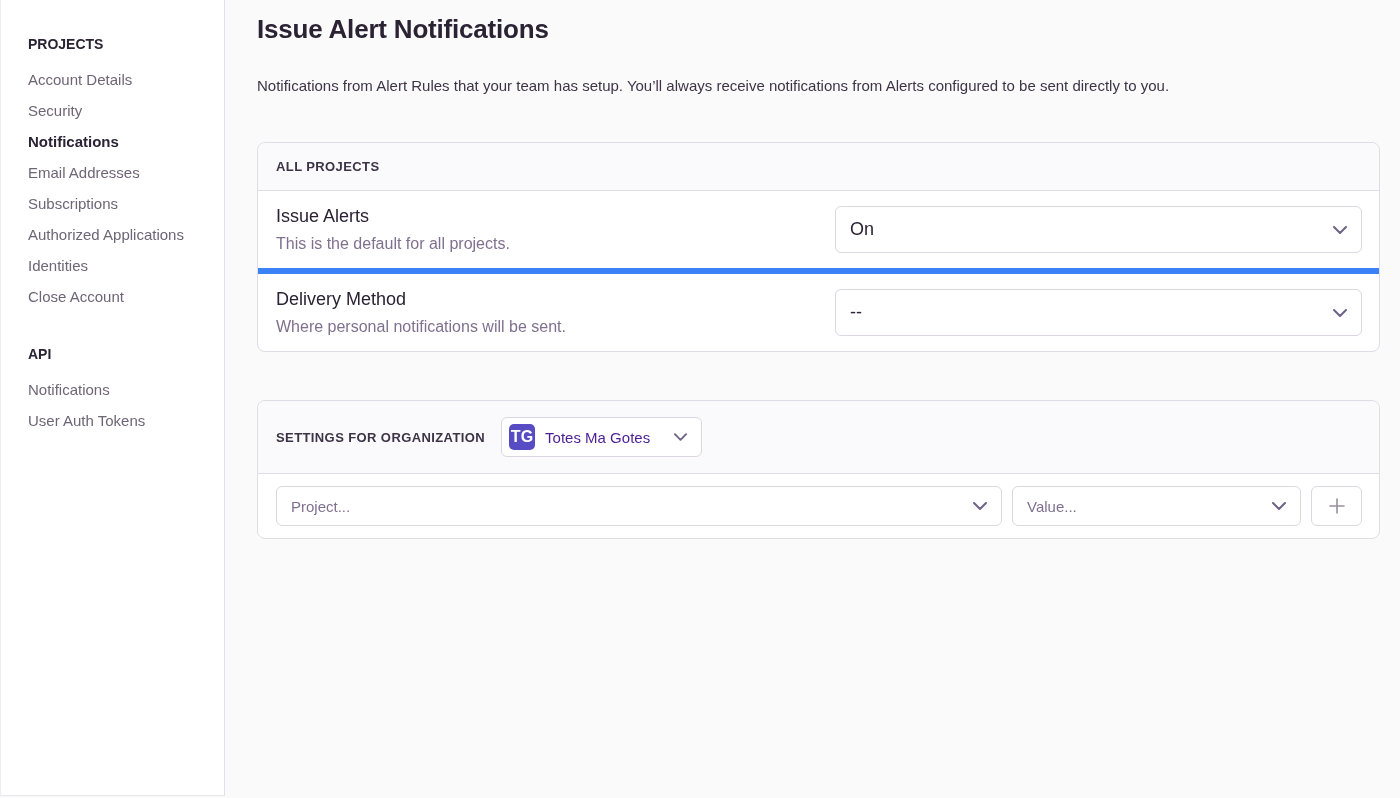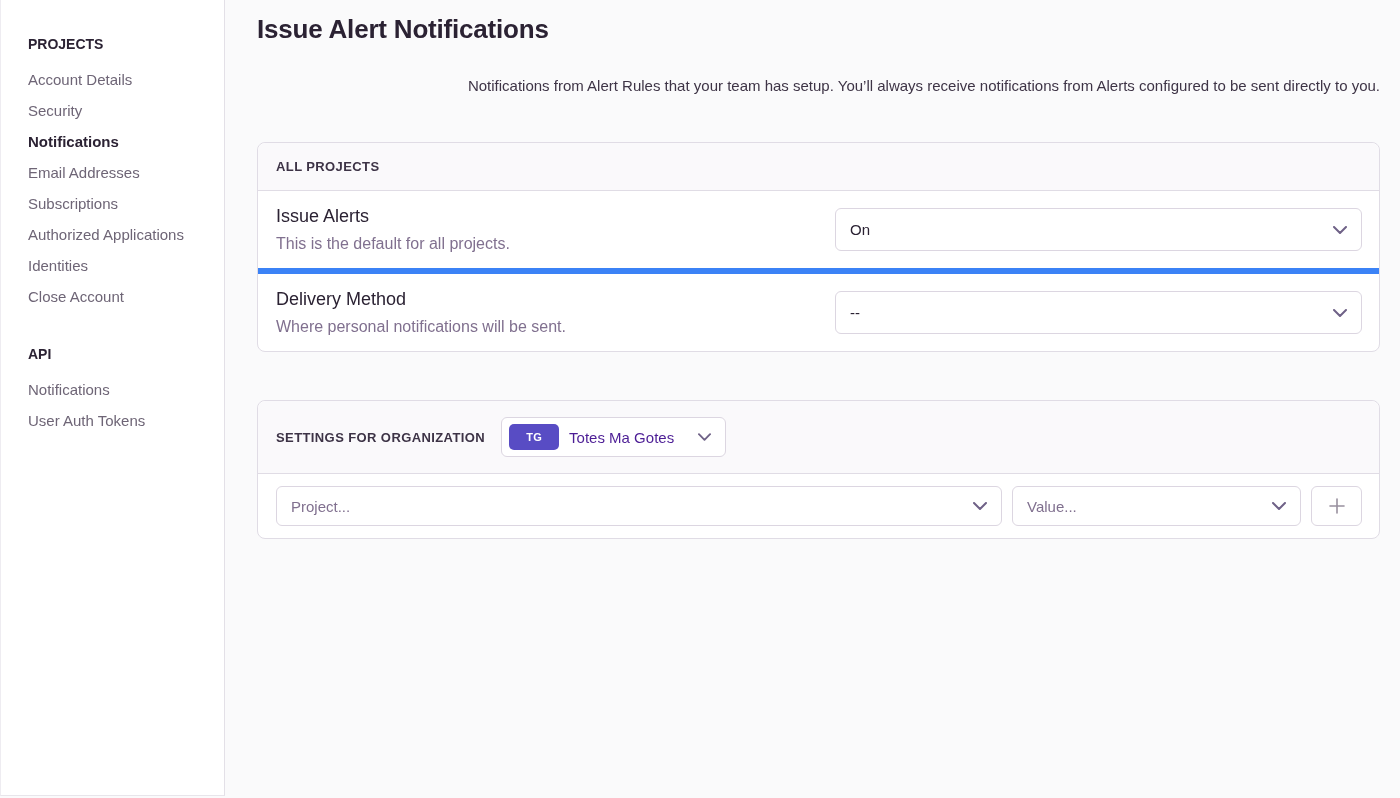--- a/index.html
+++ b/index.html
@@ -51,21 +51,20 @@
   .page-title {
     font-size: 26px;
     font-weight: bold;
     color: #2b2233;
     letter-spacing: -0.2px;
   }
   .page-desc {
     margin-top: 32px;
     font-size: 15px;
     color: #3e3446;
-    text-align: right;
   }
 
   
   .panel {
     background: #ffffff;
     border: 1px solid #e0dce5;
     border-radius: 8px;
     margin-top: 48px;
   }
   .panel + .panel { }
@@ -92,21 +91,21 @@
 
   .select {
     width: 527px;
     background: #ffffff;
     border: 1px solid #dcd6e1;
     border-radius: 6px;
     padding: 12px 14px;
     display: flex;
     align-items: center;
     justify-content: space-between;
-    font-size: 15px;
+    font-size: 18px;
     color: #2b2233;
     cursor: pointer;
   }
   .select .chev { flex: none; margin-left: 8px; }
 
   
   .org-header {
     display: flex;
     align-items: center;
     gap: 16px;
@@ -125,25 +124,25 @@
     background: #ffffff;
     border: 1px solid #dcd6e1;
     border-radius: 6px;
     padding: 6px 14px 6px 7px;
     display: flex;
     align-items: center;
     gap: 10px;
     cursor: pointer;
   }
   .org-badge {
-    width: 50px; height: 26px;
+    width: 26px; height: 26px;
     border-radius: 5px;
     background: #584cc4;
     color: #ffffff;
-    font-size: 11px;
+    font-size: 16px;
     font-weight: bold;
     display: flex;
     align-items: center;
     justify-content: center;
     letter-spacing: 0.3px;
   }
   .org-name { font-size: 15px; color: #4c1d95; }
   .org-button .chev { margin-left: 14px; }
 
   .picker-row {

